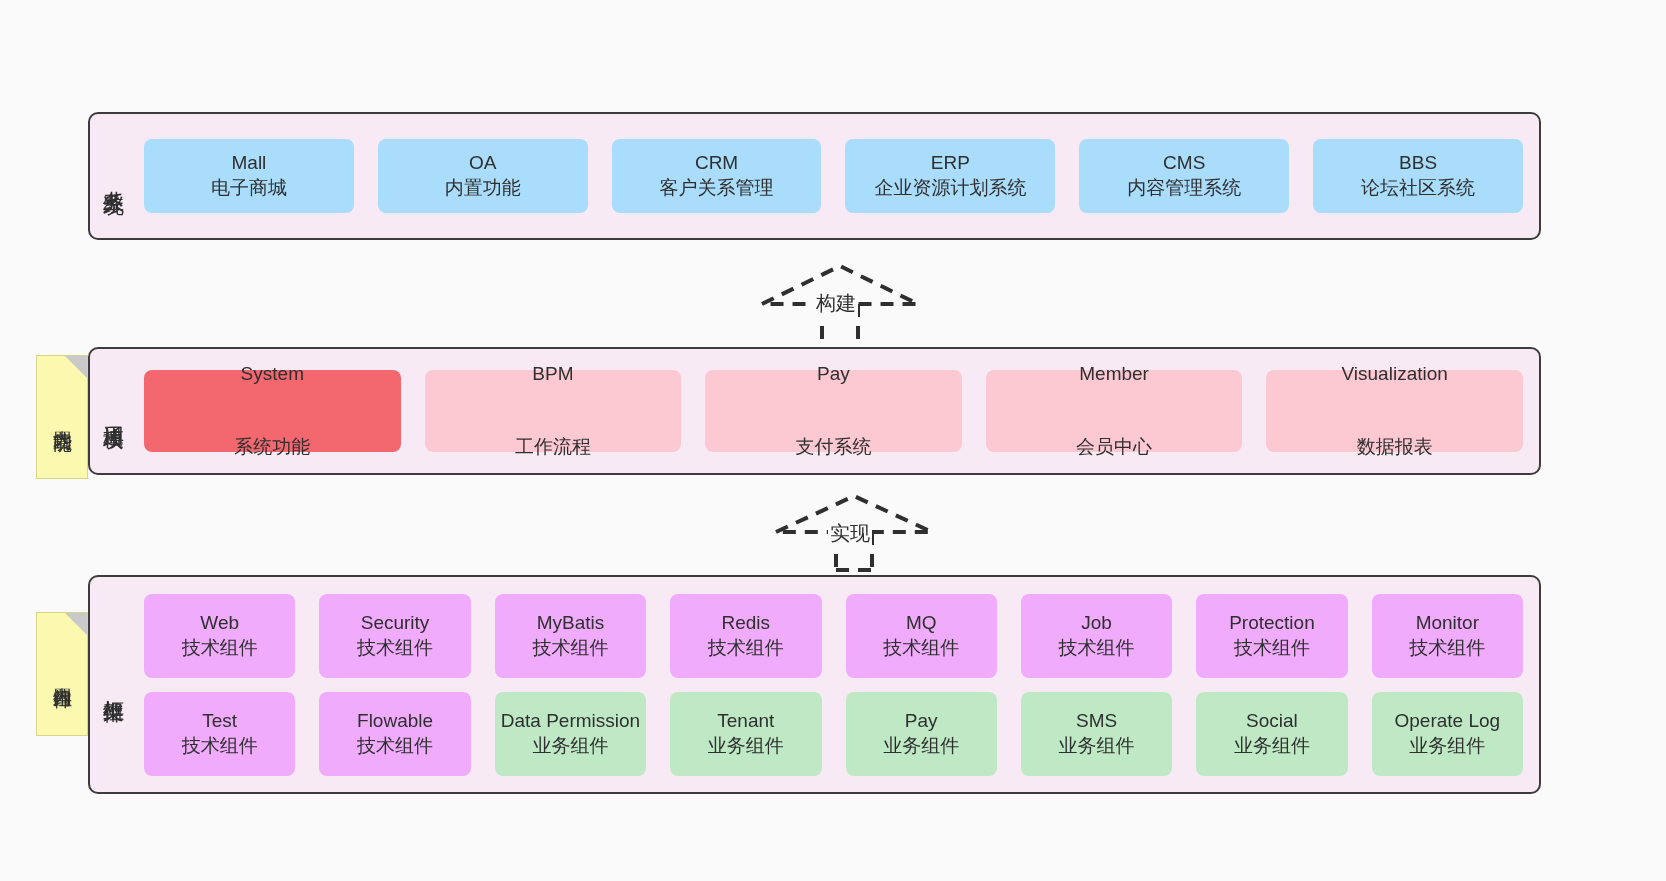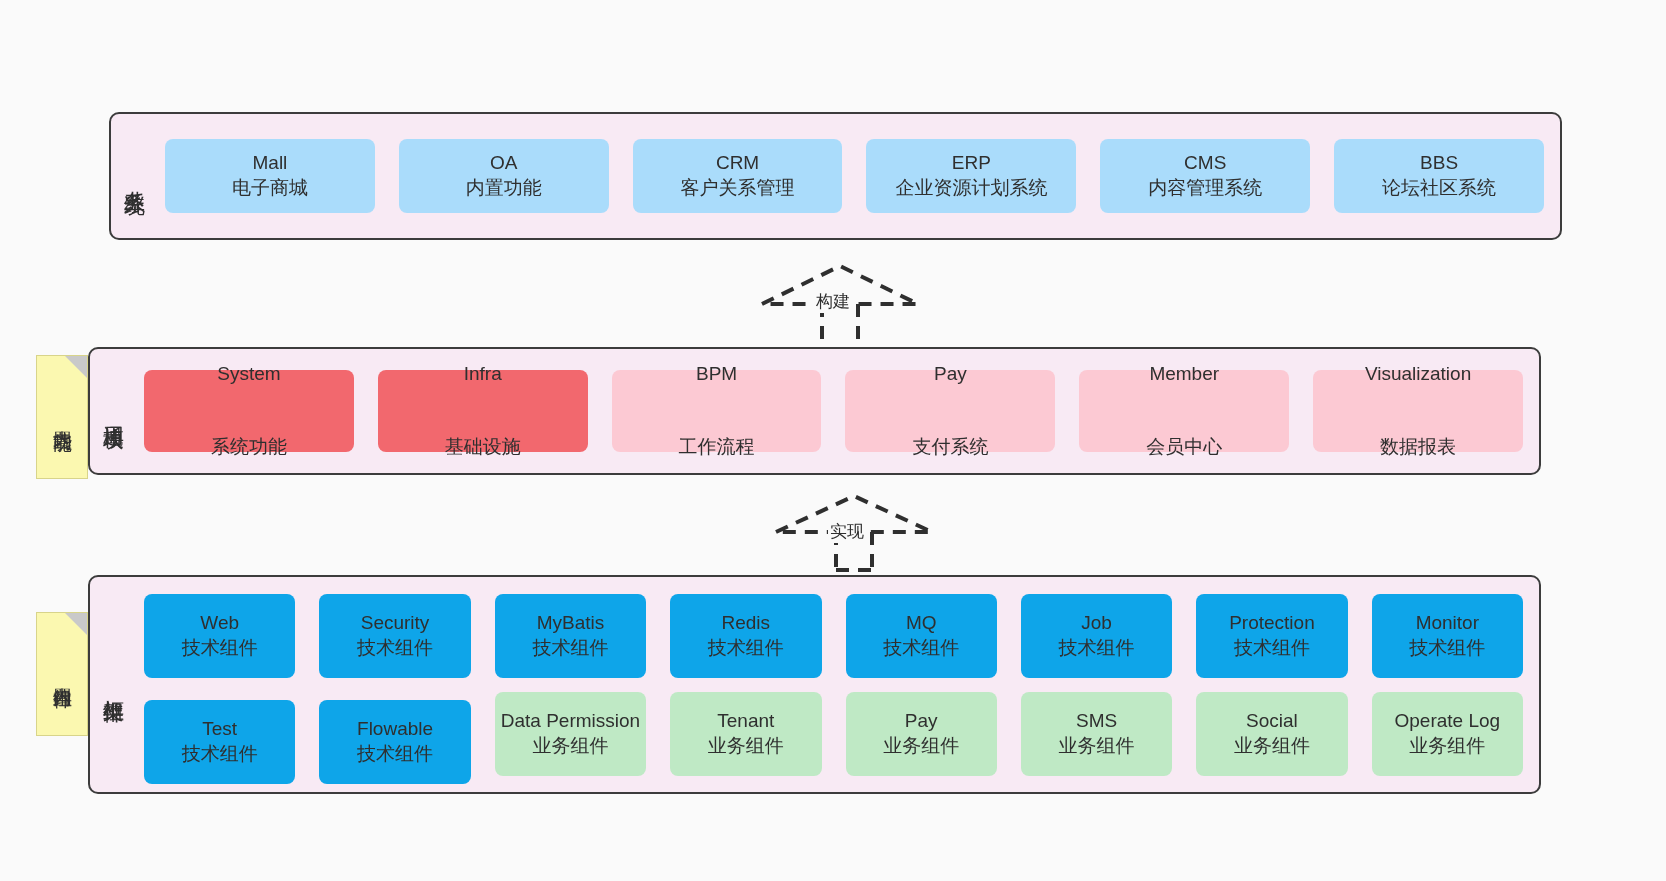--- a/index.html
+++ b/index.html
@@ -77,26 +77,26 @@
   }
   .card .ln {
     display: block;
     white-space: normal;
   }
 
   
   .c-blue      { background: #aadcfb; }
   .c-red       { background: #f2686e; }
   .c-pink      { background: #fcc9d3; }
-  .c-green     { background: #0ea5e9; margin-top: 8px; }
+  .c-green     { background: #f0abfc; }
   .c-lightgreen{ background: #bfe9c5; }
 
   
   #layer-business {
-    left: 88px;  top: 112px;  width: 1453px; height: 128px; margin-left: 21px;
+    left: 88px;  top: 112px;  width: 1453px; height: 128px;
   }
   #layer-business .card { height: 74px; }
 
   #layer-common {
     left: 88px;  top: 347px;  width: 1453px; height: 128px;
   }
   #layer-common .card { height: 82px; gap: 48px; }
 
   #layer-framework {
     left: 88px;  top: 575px;  width: 1453px; height: 219px;
@@ -131,21 +131,21 @@
   #note-builtin-func  { left: 36px; top: 355px; width: 52px; height: 124px; }
   #note-builtin-comp  { left: 36px; top: 612px; width: 52px; height: 124px; }
 
   
   .connector {
     position: absolute;
   }
   .connector svg { display: block; overflow: visible; }
   .conn-label {
     position: absolute;
-    font-size: 17px;
+    font-size: 20px;
     color: #2f2f2f;
     background: #fafafa;
     padding: 0 2px;
     white-space: nowrap;
   }
   #conn-build  { left: 752px; top: 258px; width: 180px; height: 92px; }
   #conn-build .conn-label  { left: 62px; top: 32px; }
   #conn-impl   { left: 766px; top: 490px; width: 180px; height: 80px; }
   #conn-impl .conn-label   { left: 62px; top: 30px; }
 </style>
@@ -200,24 +200,20 @@
   </div>
 
   <div class="layer" id="layer-common">
     <div class="layer-title">通用模块</div>
     <div class="layer-body">
       <div class="card-row">
         <div class="card c-red">
           <span class="ln">System</span>
           <span class="ln">系统功能</span>
         </div>
-        <div class="card c-red">
-          <span class="ln">Infra</span>
-          <span class="ln">基础设施</span>
-        </div>
         <div class="card c-pink">
           <span class="ln">BPM</span>
           <span class="ln">工作流程</span>
         </div>
         <div class="card c-pink">
           <span class="ln">Pay</span>
           <span class="ln">支付系统</span>
         </div>
         <div class="card c-pink">
           <span class="ln">Member</span>

